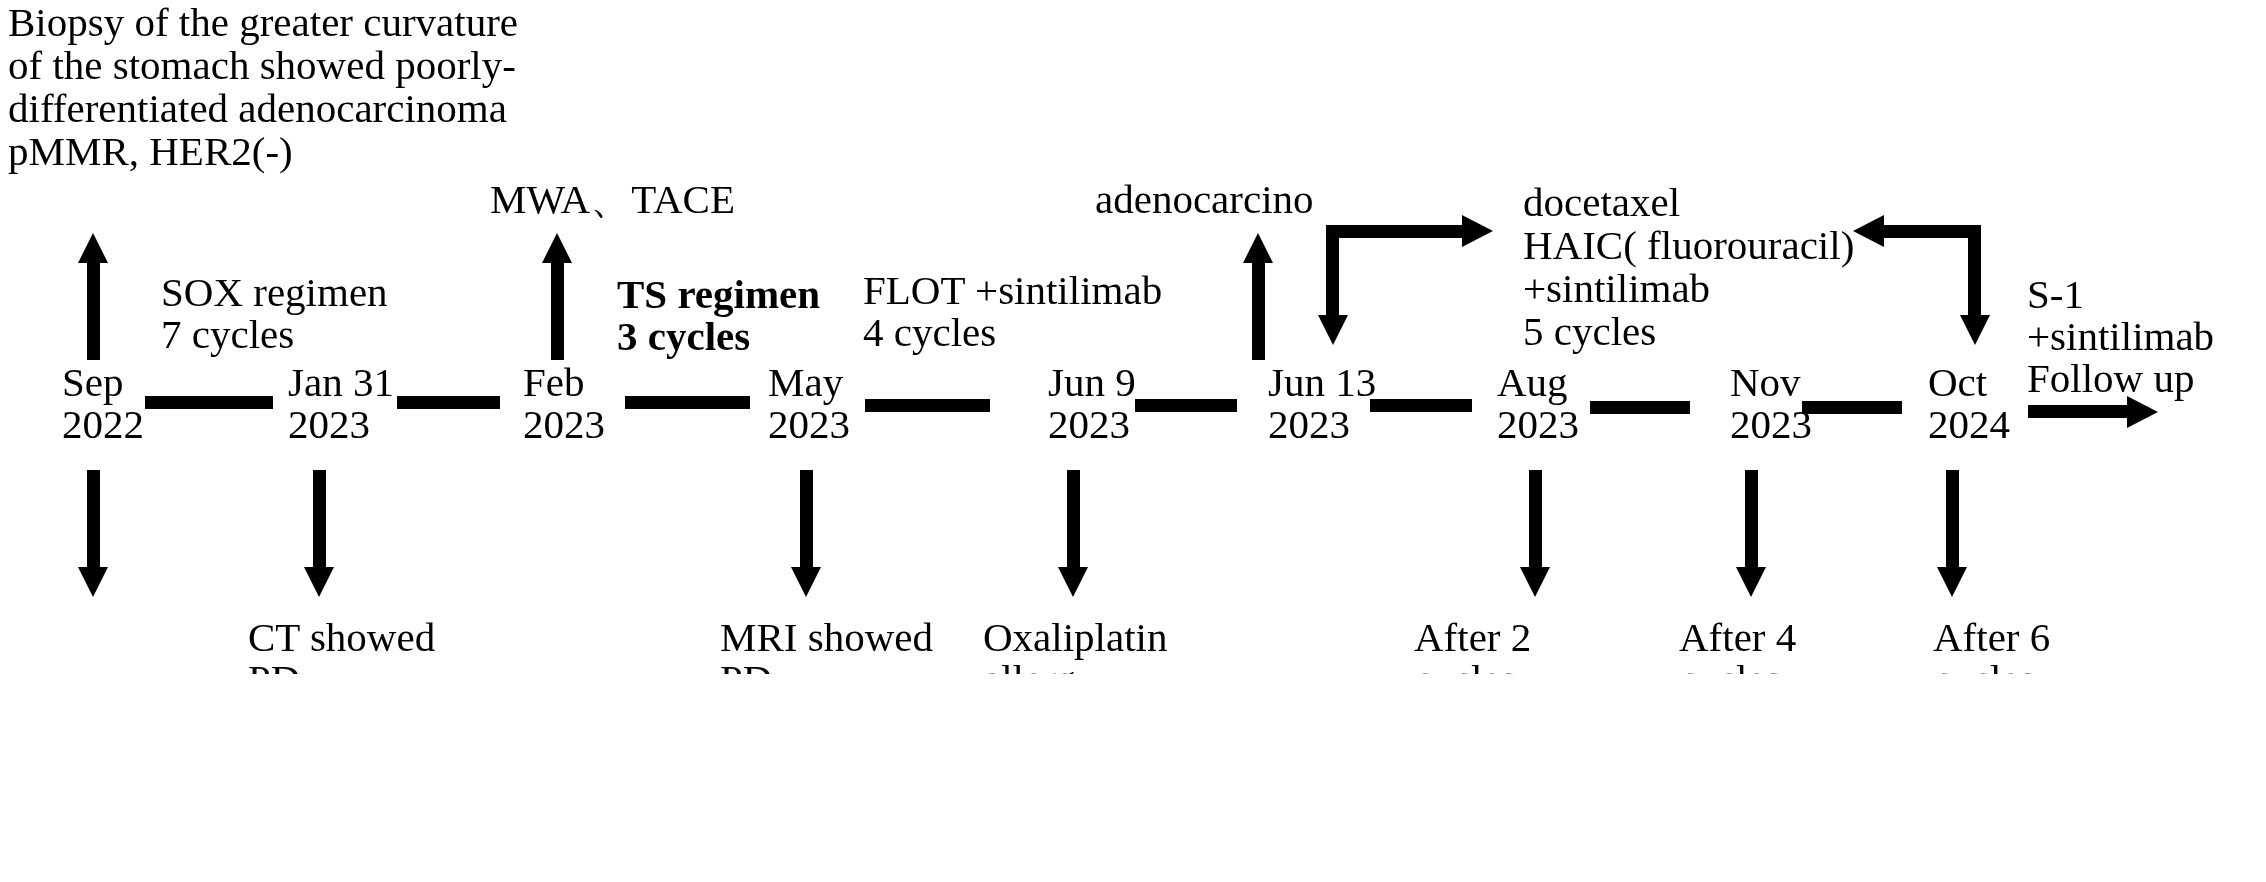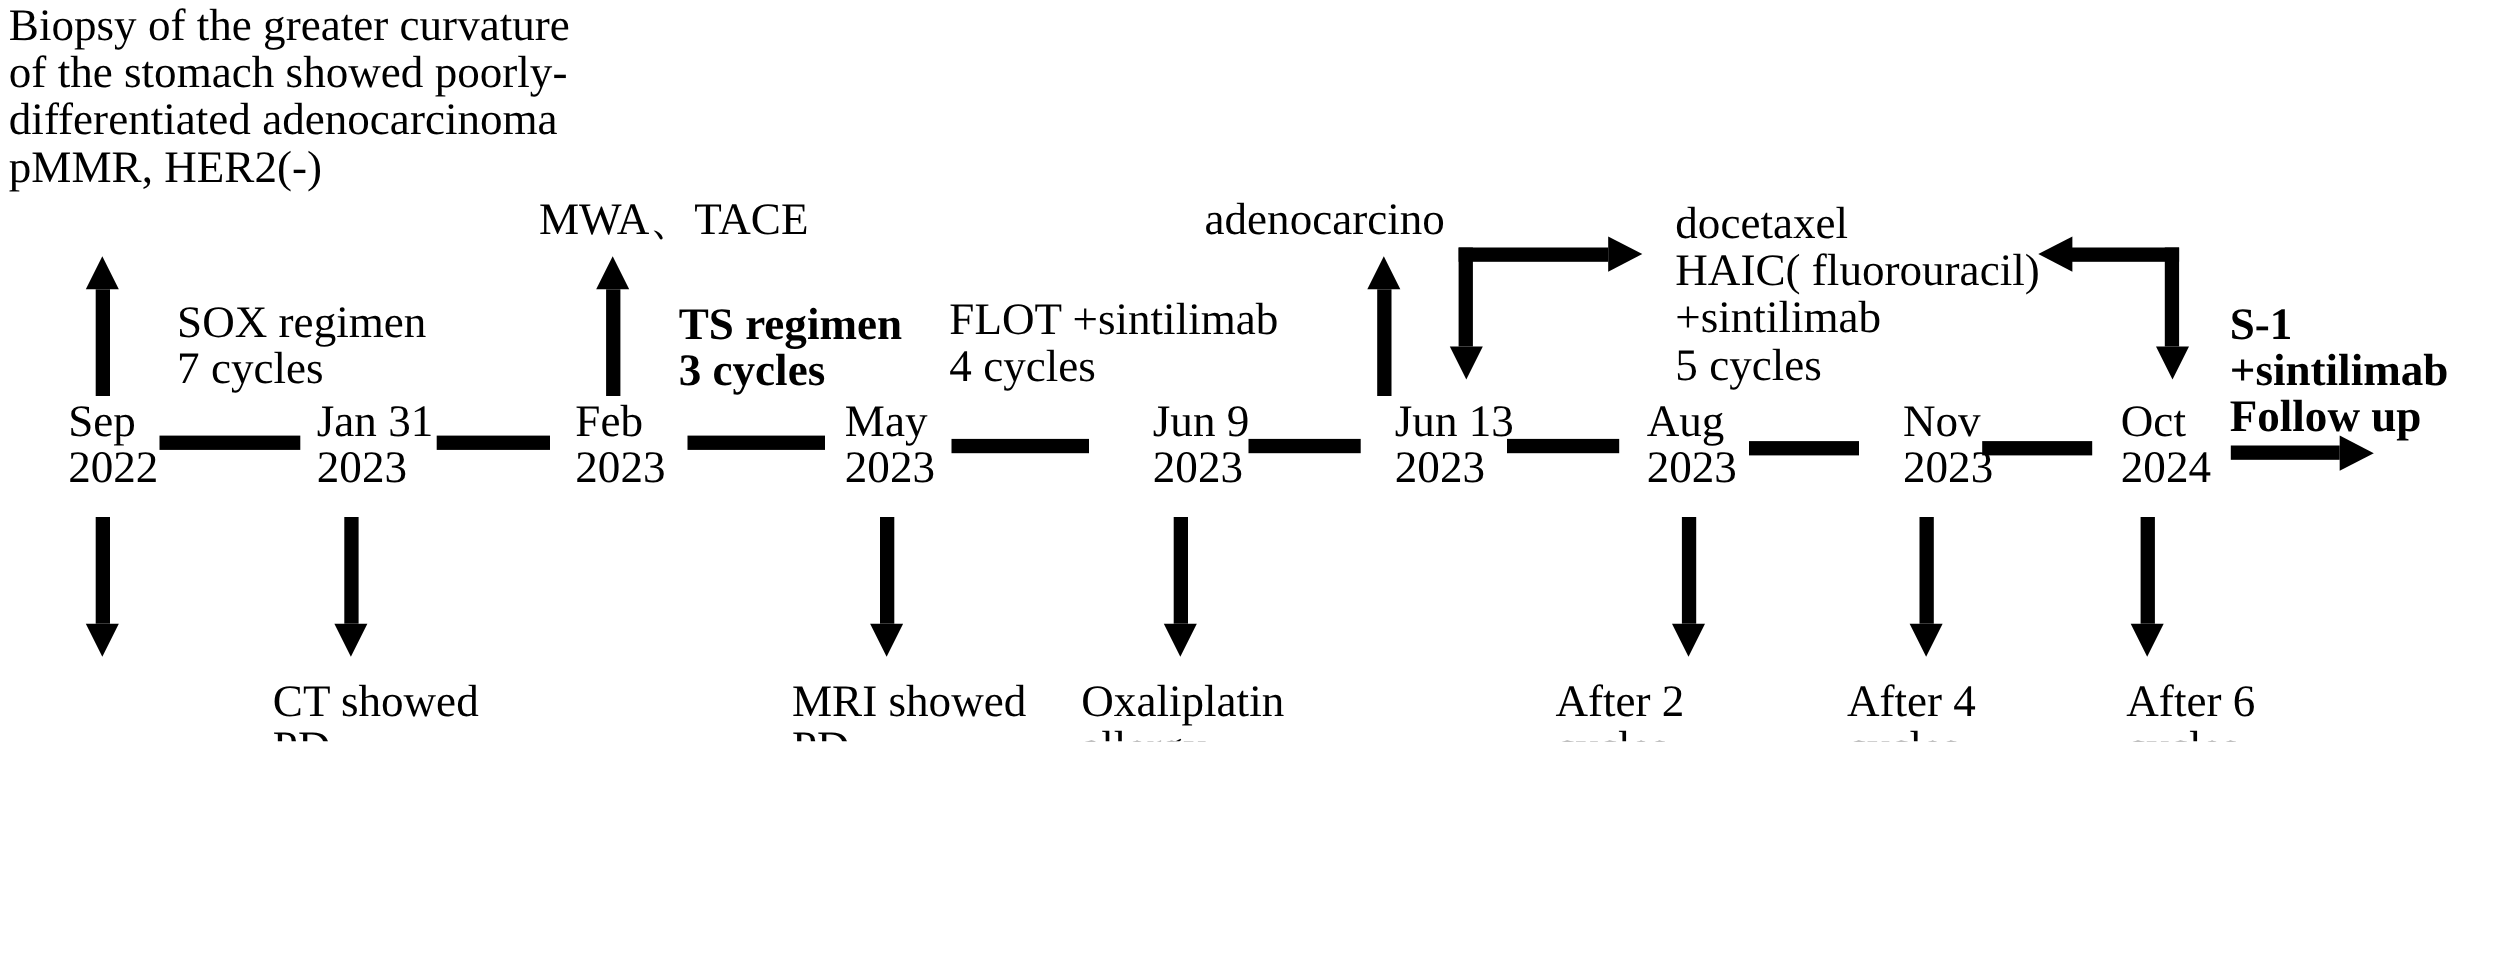--- a/index.html
+++ b/index.html
@@ -78,21 +78,21 @@
   <div class="txt" style="left:490px; top:178px;">MWA、TACE</div>
   <div class="txt" style="left:617px; top:273px;font-weight:bold;">TS regimen
 3 cycles</div>
   <div class="txt" style="left:863px; top:269px;">FLOT +sintilimab
 4 cycles</div>
   <div class="txt" style="left:1095px; top:178px;">adenocarcino</div>
   <div class="txt lh43" style="left:1523px; top:181px;">docetaxel
 HAIC( fluorouracil)
 +sintilimab
 5 cycles</div>
-  <div class="txt" style="left:2027px; top:273px;font-weight:bold;">S-1 +sintilimab
+  <div class="txt" style="left:2027px; top:273px;">S-1 +sintilimab
 Follow up</div>
 
   <div class="txt" style="left:62px;   top:361px;">Sep
 2022</div>
   <div class="txt" style="left:288px;  top:361px;">Jan 31
 2023</div>
   <div class="txt" style="left:523px;  top:361px;">Feb
 2023</div>
   <div class="txt" style="left:768px;  top:361px;">May
 2023</div>

